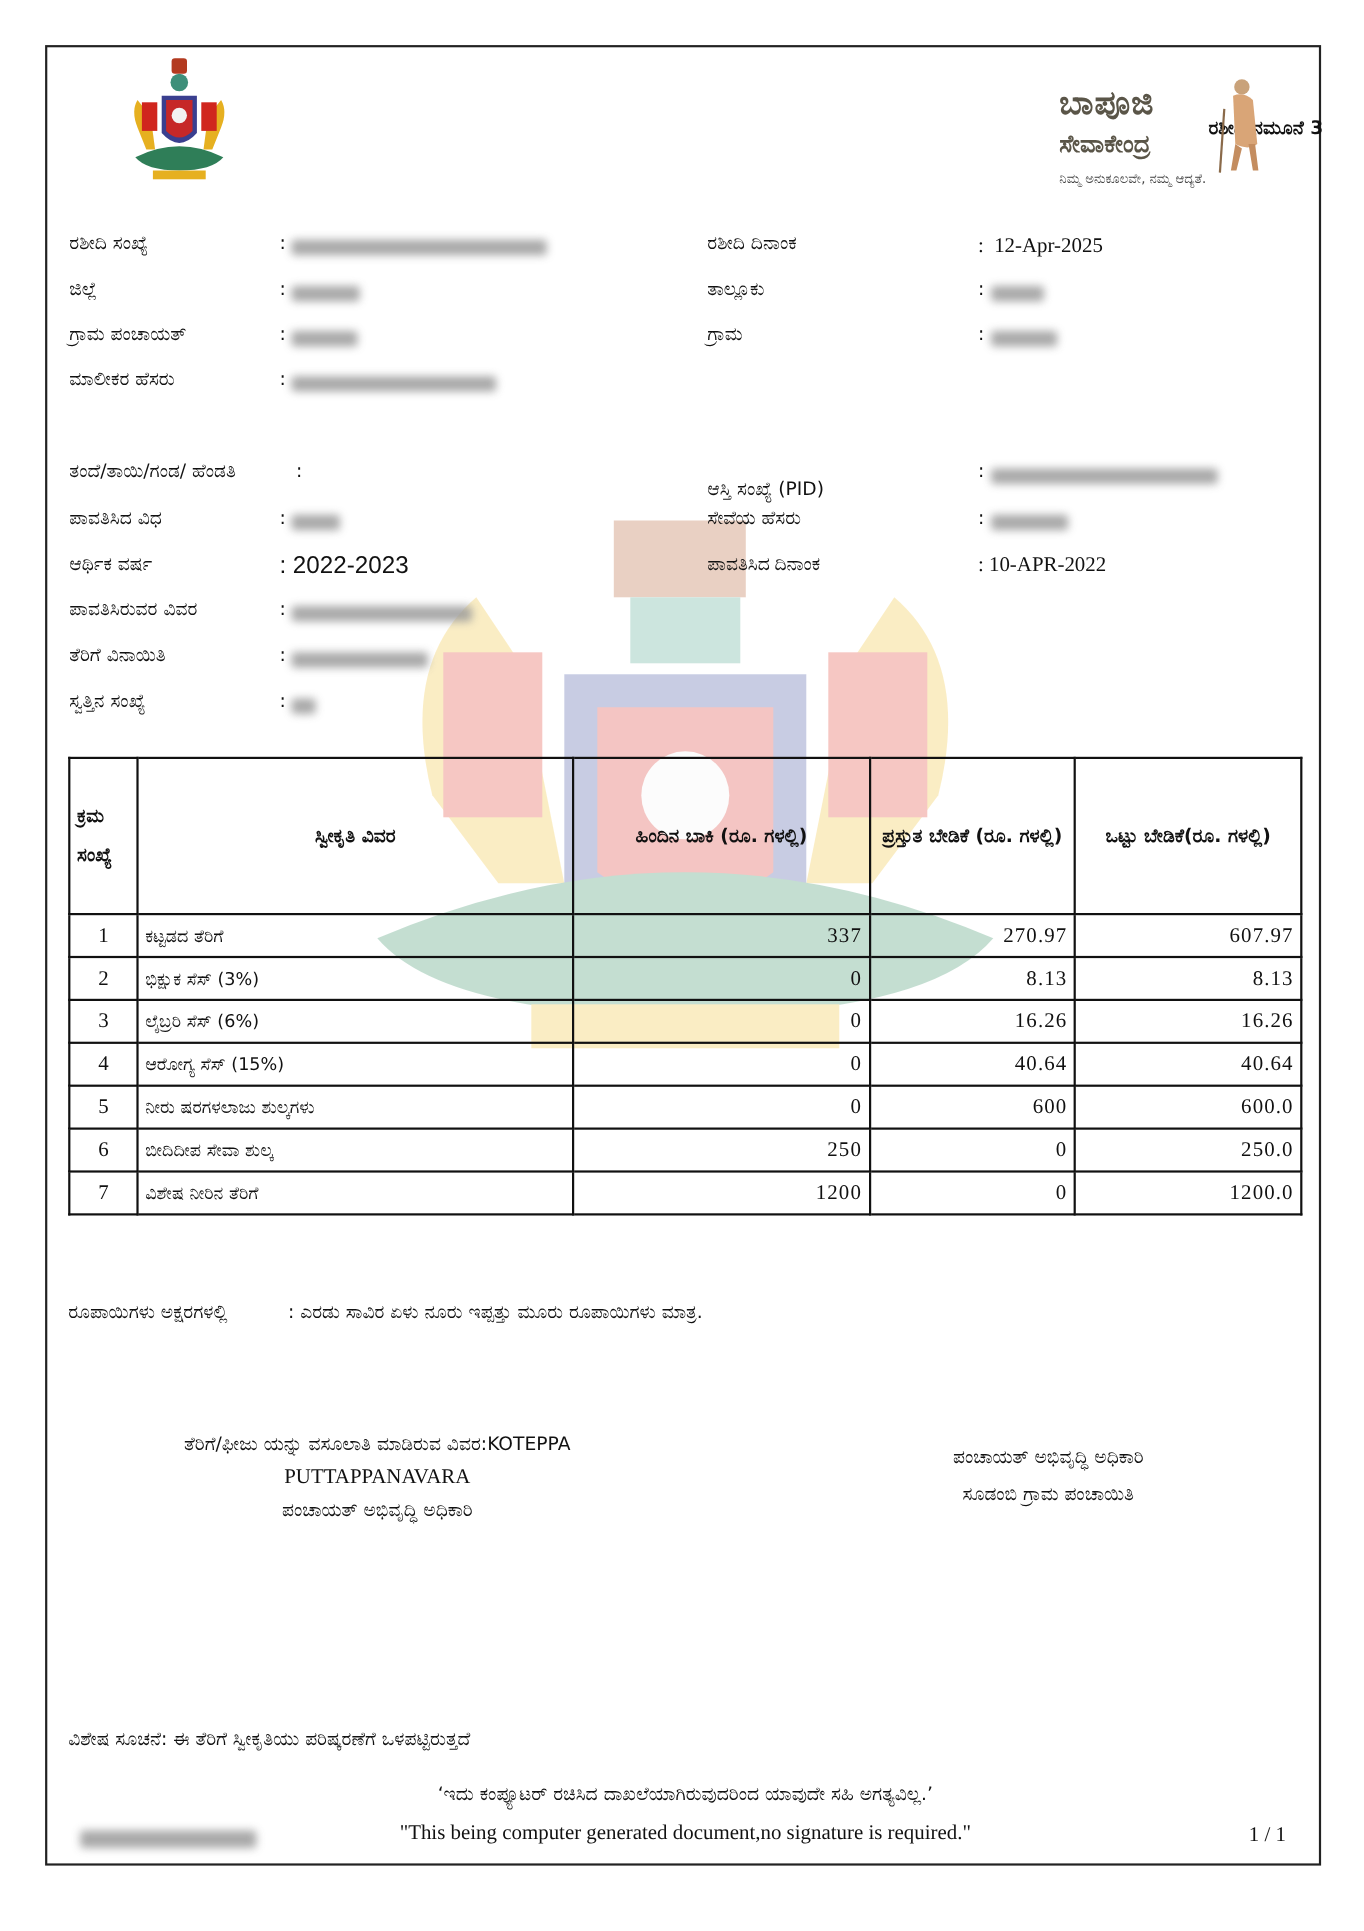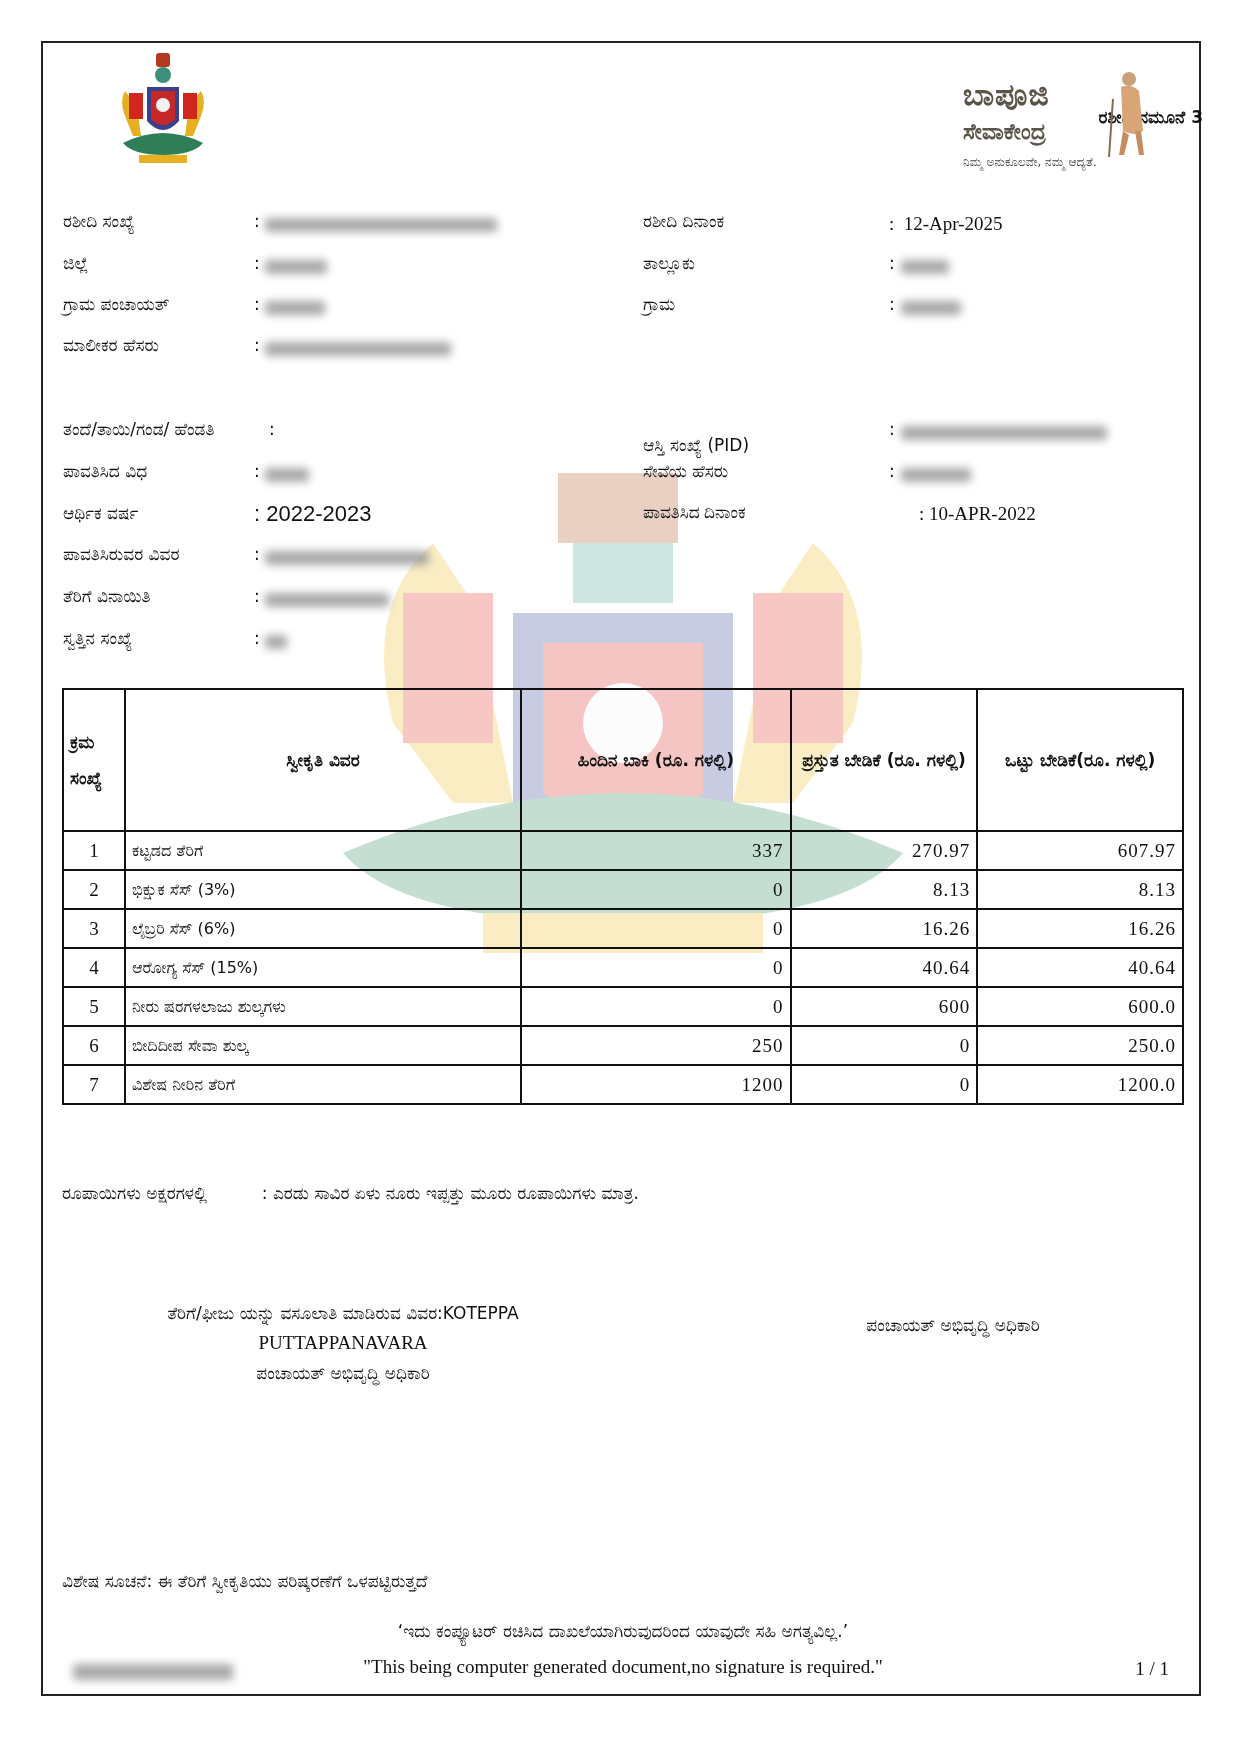--- a/index.html
+++ b/index.html
@@ -133,21 +133,21 @@
   <div class="abs" style="left:222px;top:421px;"><span class="redact" style="width:44px;"></span></div>
 
   <div class="abs kn lbl" style="left:600px;top:418px;">ಸೇವೆಯ ಹೆಸರು</div>
   <div class="abs colon" style="left:846px;top:418px;">:</div>
   <div class="abs" style="left:858px;top:421px;"><span class="redact" style="width:70px;"></span></div>
 
   <div class="abs kn lbl" style="left:20px;top:460px;">ಆರ್ಥಿಕ ವರ್ಷ</div>
   <div class="abs val sans" style="left:211px;top:458px;">: <span>2022-2023</span></div>
 
   <div class="abs kn lbl" style="left:600px;top:460px;font-family:Liberation Serif, serif;">ಪಾವತಿಸಿದ ದಿನಾಂಕ</div>
-  <div class="abs val" style="left:876px;top:460px;font-size:19px;">: <span>10-APR-2022</span></div>
+  <div class="abs val" style="left:846px;top:460px;font-size:19px;">: <span>10-APR-2022</span></div>
 
   <div class="abs kn lbl" style="left:20px;top:501px;">ಪಾವತಿಸಿರುವರ ವಿವರ</div>
   <div class="abs colon" style="left:211px;top:501px;">:</div>
   <div class="abs" style="left:222px;top:504px;"><span class="redact" style="width:164px;"></span></div>
 
   <div class="abs kn lbl" style="left:20px;top:543px;">ತೆರಿಗೆ ವಿನಾಯಿತಿ</div>
   <div class="abs colon" style="left:211px;top:543px;">:</div>
   <div class="abs" style="left:222px;top:546px;"><span class="redact" style="width:124px;"></span></div>
 
   <div class="abs kn lbl" style="left:20px;top:585px;">ಸ್ವತ್ತಿನ ಸಂಖ್ಯೆ</div>
@@ -230,20 +230,21 @@
     <span>:  ಎರಡು ಸಾವಿರ  ಏಳು ನೂರು  ಇಪ್ಪತ್ತು ಮೂರು ರೂಪಾಯಿಗಳು  ಮಾತ್ರ.</span>
   </div>
 
   <div class="abs kn sig-left">
     <div><span>ತೆರಿಗೆ/ಫೀಜು ಯನ್ನು ವಸೂಲಾತಿ ಮಾಡಿರುವ ವಿವರ:KOTEPPA</span></div>
     <div class="serif" style="font-size:19px;">PUTTAPPANAVARA</div>
     <div>ಪಂಚಾಯತ್ ಅಭಿವೃದ್ಧಿ ಅಧಿಕಾರಿ</div>
   </div>
   <div class="abs kn sig-right">
     <div>ಪಂಚಾಯತ್ ಅಭಿವೃದ್ಧಿ ಅಧಿಕಾರಿ</div>
+    <div>ಸೂಡಂಬಿ ಗ್ರಾಮ ಪಂಚಾಯಿತಿ</div>
   </div>
 
   <div class="abs kn note">ವಿಶೇಷ ಸೂಚನೆ: ಈ ತೆರಿಗೆ ಸ್ವೀಕೃತಿಯು ಪರಿಷ್ಕರಣೆಗೆ ಒಳಪಟ್ಟಿರುತ್ತದೆ</div>
   <div class="abs kn disc-kn">‘ಇದು ಕಂಪ್ಯೂಟರ್ ರಚಿಸಿದ ದಾಖಲೆಯಾಗಿರುವುದರಿಂದ ಯಾವುದೇ ಸಹಿ ಅಗತ್ಯವಿಲ್ಲ.’</div>
   <div class="abs disc-en">"This being computer generated document,no signature is required."</div>
   <div class="abs printstamp"><span class="redact" style="width:160px;height:16px;"></span></div>
   <div class="abs pagenum">1  /  1</div>
 </div>
 
 </body></html>

